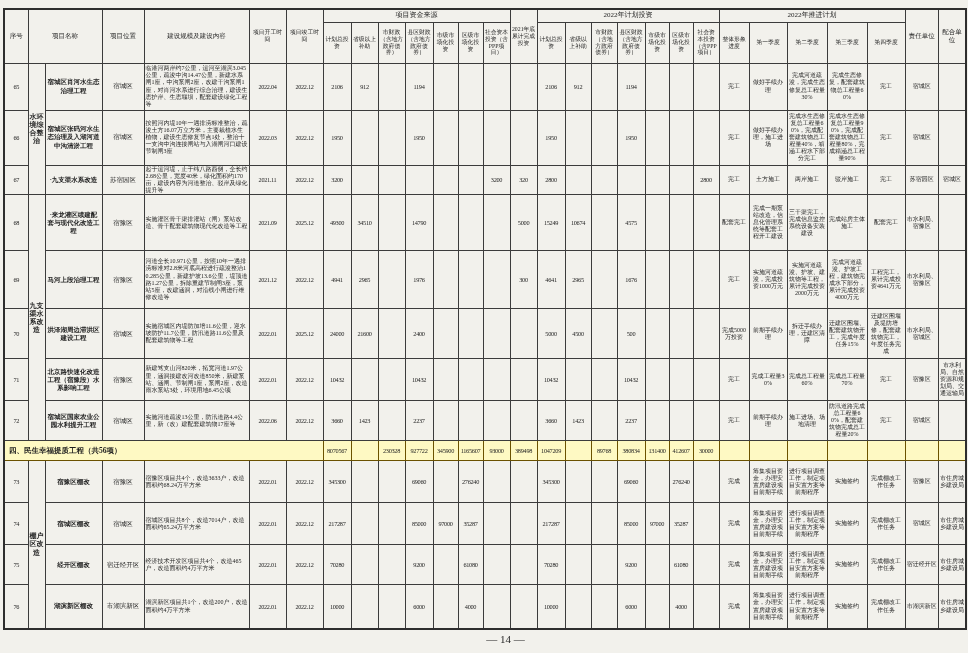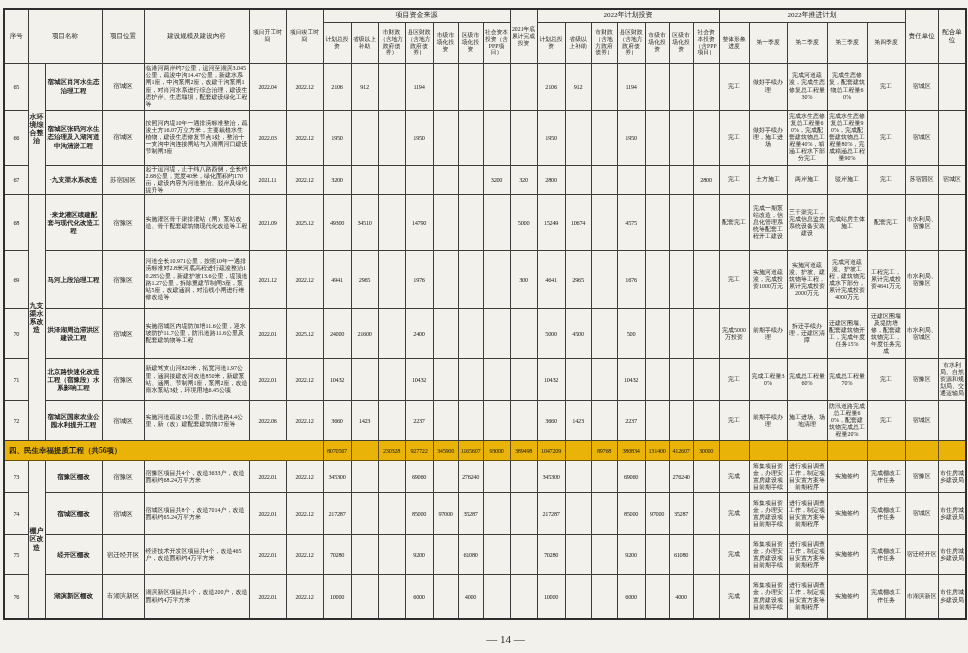--- a/index.html
+++ b/index.html
@@ -32,21 +32,21 @@
   th{font-size:6.5px;}
   .grp{font-size:7px;}
   .small-h{font-size:5.8px;line-height:1.2;}
   .num{font-size:6.3px;letter-spacing:-0.3px;}
   .date{font-size:6.2px;letter-spacing:-0.3px;}
   .pname{font-weight:bold;font-size:6.5px;}
   .cat{font-weight:bold;font-size:7px;line-height:1.15;padding:0;}
   .content-cell{text-align:left;font-size:6px;line-height:1.2;}
   .qcell{font-size:6px;line-height:1.18;}
   .section-row td{
-    background:#eab308;
+    background:#fef9c3;
     border-color:#6b5200;
   }
   .section-label{
     text-align:left;
     font-weight:bold;
     font-size:7.5px;
     padding-left:4px;
   }
   #page-number{
     position:absolute;
@@ -392,21 +392,21 @@
           <td class="num">412607</td>
           <td class="num">30000</td>
           <td></td>
           <td></td>
           <td></td>
           <td></td>
           <td></td>
           <td></td>
           <td></td>
         </tr>
-        <tr style="height: 32px; margin-top: 20px;">
+        <tr style="height: 42px; margin-top: 20px;">
           <td class="num">73</td>
           <td class="cat" rowspan="4">棚户区改造</td>
           <td class="pname">宿豫区棚改</td>
           <td>宿豫区</td>
           <td class="content-cell">宿豫区项目共4个，改造3633户，改造面积约68.24万平方米</td>
           <td class="date">2022.01</td>
           <td class="date">2022.12</td>
           <td class="num">345300</td>
           <td class="num"></td>
           <td class="num"></td>

